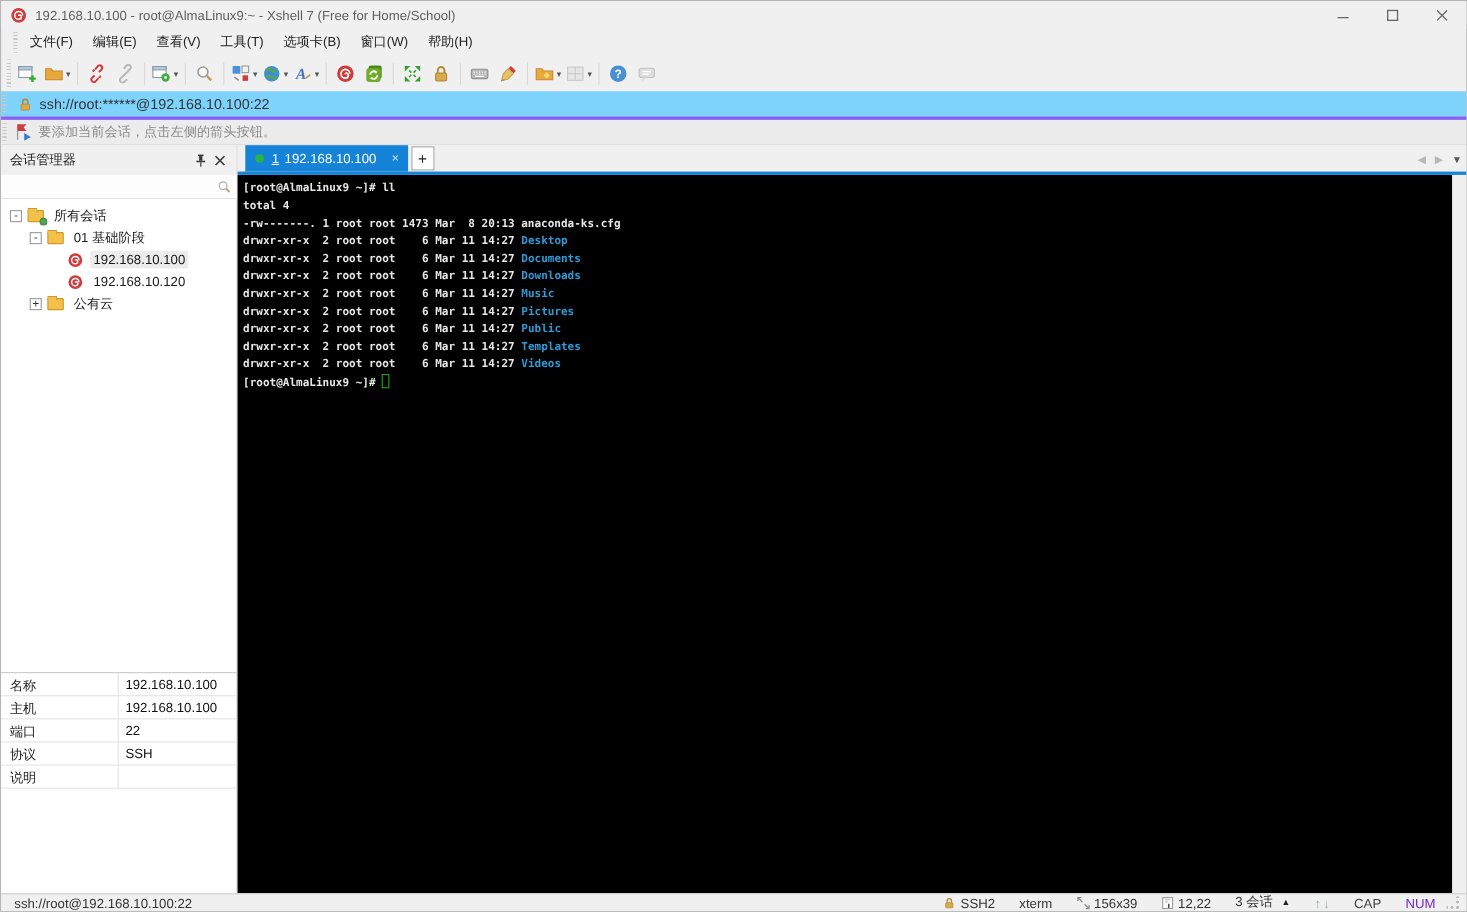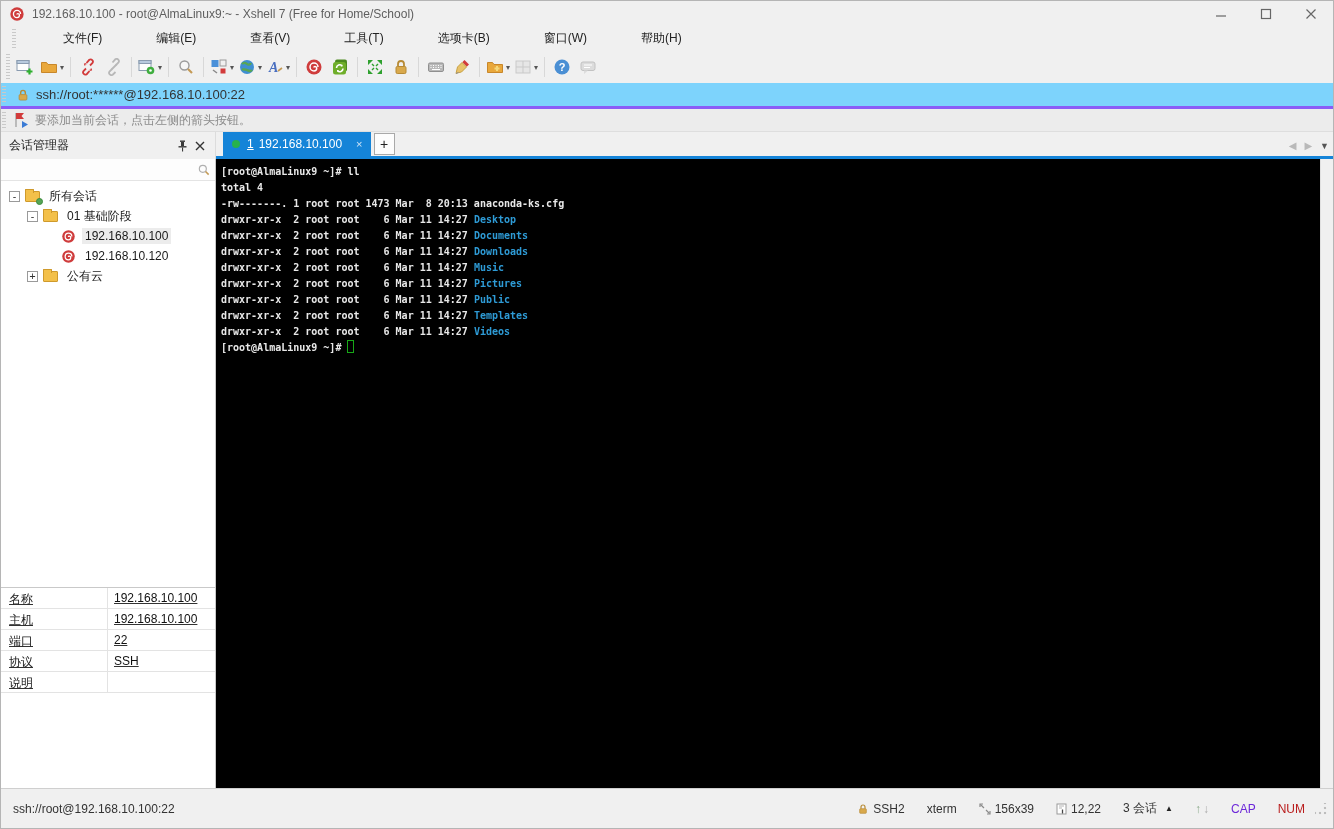--- a/index.html
+++ b/index.html
@@ -9,21 +9,21 @@
 
   
   .titlebar { height:25px; display:flex; align-items:center; background:#f0f0f0; padding-left:8px; flex:0 0 auto; }
   .titlebar .app-icon { width:16px; height:16px; margin-right:7px; }
   .titlebar .title { color:#5f5f5f; font-size:12px; flex:1 1 auto; white-space:nowrap; overflow:hidden; }
   .win-controls { display:flex; height:100%; }
   .win-btn { width:45px; height:100%; display:flex; align-items:center; justify-content:center; color:#666; font-size:13px; }
   .win-btn svg { stroke:#666; }
 
   
-  .menubar { height:25px; display:flex; align-items:center; padding-left:10px; flex:0 0 auto; position:relative;gap:36px; }
+  .menubar { height:25px; display:flex; align-items:center; padding-left:10px; flex:0 0 auto; position:relative; }
   .menu-item { padding:3px 9px; color:#222; cursor:default; }
   .grip { width:4px; align-self:stretch; margin:3px 2px 3px 1px;
           background:repeating-linear-gradient(to bottom,#c9c9c9 0 1px, transparent 1px 3px); }
 
   
   .toolbar { height:32px; display:flex; align-items:center; padding-left:4px; flex:0 0 auto; }
   .tbtn { height:26px; min-width:26px; display:flex; align-items:center; justify-content:center; border-radius:2px; padding:0 2px; }
   .tbtn svg { display:block; }
   .dd { font-size:8px; color:#555; margin-left:2px; }
   .tsep { width:1px; height:20px; background:#d8d8d8; margin:0 4px; }
@@ -62,38 +62,38 @@
   .trow .exp { width:11px; height:11px; border:1px solid #9a9a9a; background:#fff; color:#333; font-size:10px; line-height:9px; text-align:center; margin-right:5px; flex:0 0 auto; font-family:"DejaVu Sans Mono",monospace; }
   .trow .ticon { width:16px; height:14px; margin-right:5px; flex:0 0 auto; position:relative; }
   .trow .tlabel { color:#1a1a1a; padding:1px 3px; }
   .trow.selected .tlabel { background:#ececec; }
   .folder { position:absolute; left:0; top:2px; width:15px; height:11px; background:#f3c04a; border:1px solid #cf9a2c; border-radius:1px; }
   .folder:before { content:""; position:absolute; left:-1px; top:-3px; width:7px; height:3px; background:#f3c04a; border:1px solid #cf9a2c; border-bottom:none; border-radius:1px 1px 0 0; }
   .badge { position:absolute; right:-2px; bottom:-2px; width:7px; height:7px; border-radius:50%; background:#56a556; border:1px solid #3d8a3d; }
 
   
   .props { flex:0 0 201px; border-top:1px solid #c9c9c9; display:flex; flex-direction:column; }
-  .prow { height:21px; display:flex; border-bottom:1px solid #e3e3e3;text-decoration:underline; }
+  .prow { height:21px; display:flex; border-bottom:1px solid #e3e3e3; }
   .prow .plabel { width:107px; flex:0 0 107px; padding:3px 0 0 8px; color:#222; border-right:1px solid #e3e3e3; }
   .prow .pvalue { flex:1 1 auto; padding:3px 0 0 6px; color:#111; }
 
   
   .term-wrap { flex:1 1 auto; display:flex; min-width:0; }
   .terminal { flex:1 1 auto; background:#000; padding:5px 0 0 5px; font-family:"DejaVu Sans Mono",monospace; font-size:10px; font-weight:bold; line-height:16px; color:#e8e8e8; white-space:pre; overflow:hidden; }
   .t-dir { color:#2e9bd6; }
   .t-cursor { display:inline-block; width:7px; height:13px; border:1px solid #17a817; vertical-align:-2px; }
   .vscroll { width:13px; flex:0 0 13px; background:#f0f0f0; border-left:1px solid #e0e0e0; }
 
   
-  .statusbar { height:40px; flex:0 0 auto; background:#f0f0f0; border-top:1px solid #cfcfcf; display:flex; align-items:center; padding:0 6px 0 12px; color:#333; }
+  .statusbar { height:16px; flex:0 0 auto; background:#f0f0f0; border-top:1px solid #cfcfcf; display:flex; align-items:center; padding:0 6px 0 12px; color:#333; }
   .sb-left { flex:1 1 auto; white-space:nowrap; }
   .sb-item { display:flex; align-items:center; margin-left:22px; white-space:nowrap; }
   .sb-item svg { margin-right:4px; }
-  .sb-cap { color:#6d28d9; }
-  .sb-num { color:#b91c1c; }
+  .sb-cap { color:#404040; }
+  .sb-num { color:#6d28d9; }
   .sb-tri { font-size:8px; color:#222; margin-left:8px; }
   .sb-up { color:#8dab8d; font-size:12px; }
   .sb-down { color:#ababab; font-size:12px; margin-left:2px; }
   .sb-grip { width:12px; height:12px; margin-left:10px;
     background:
       radial-gradient(circle at 10px 10px,#bdbdbd 1.2px,transparent 1.6px),
       radial-gradient(circle at 10px 5px,#bdbdbd 1.2px,transparent 1.6px),
       radial-gradient(circle at 5px 10px,#bdbdbd 1.2px,transparent 1.6px),
       radial-gradient(circle at 10px 0px,#bdbdbd 1.2px,transparent 1.6px),
       radial-gradient(circle at 0px 10px,#bdbdbd 1.2px,transparent 1.6px); }

